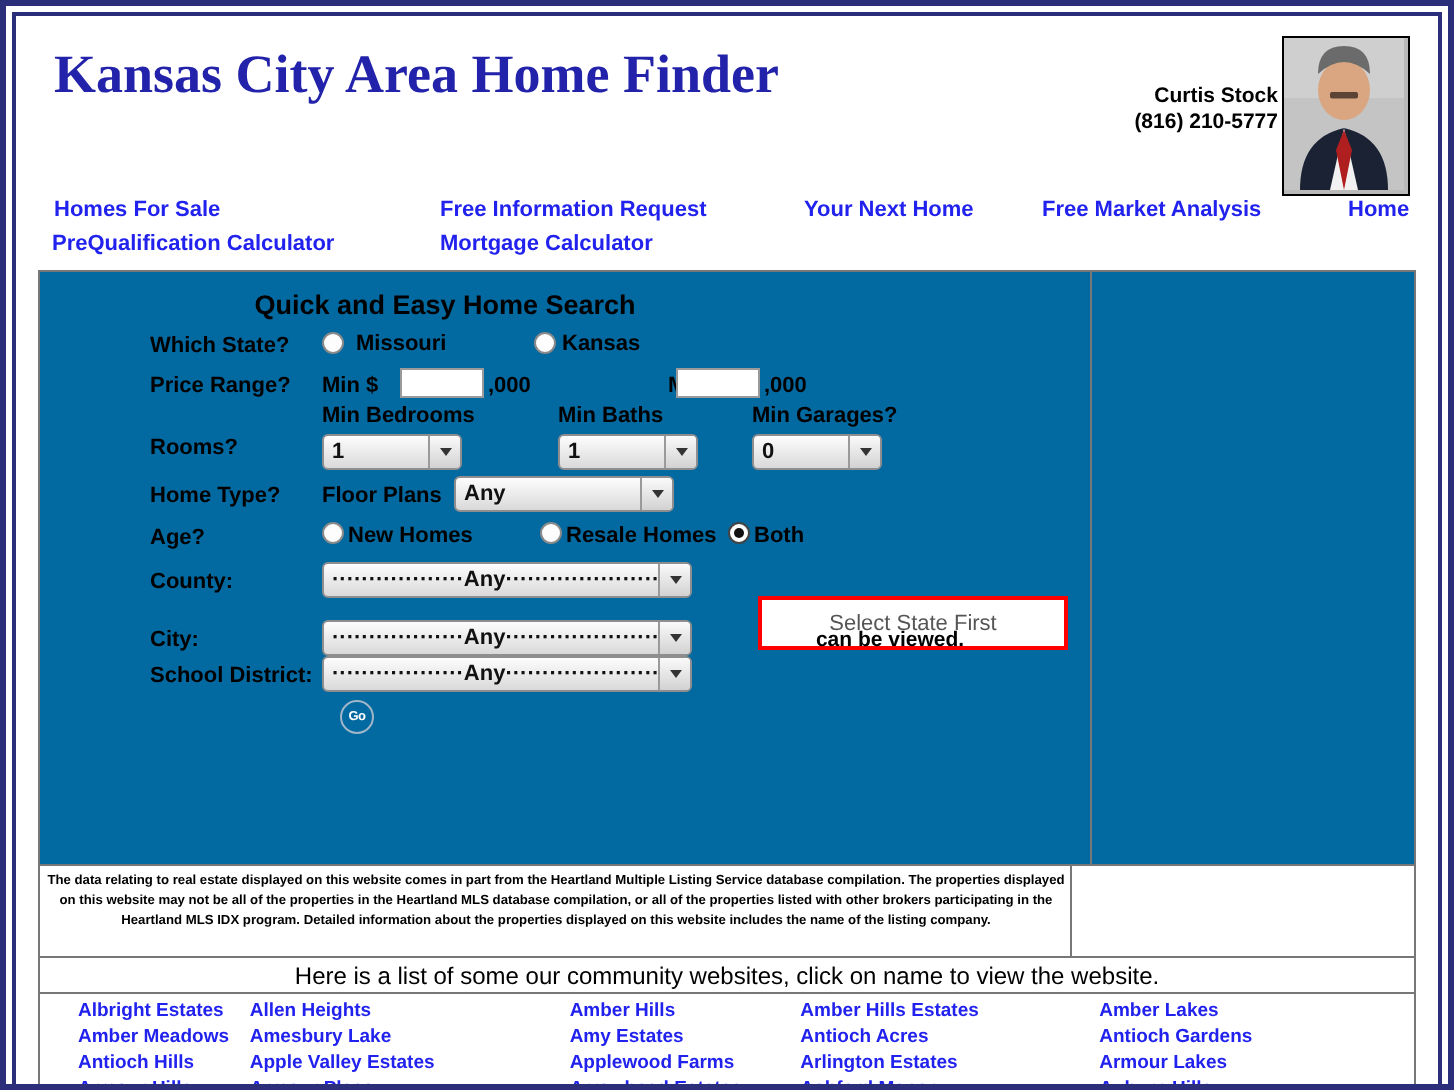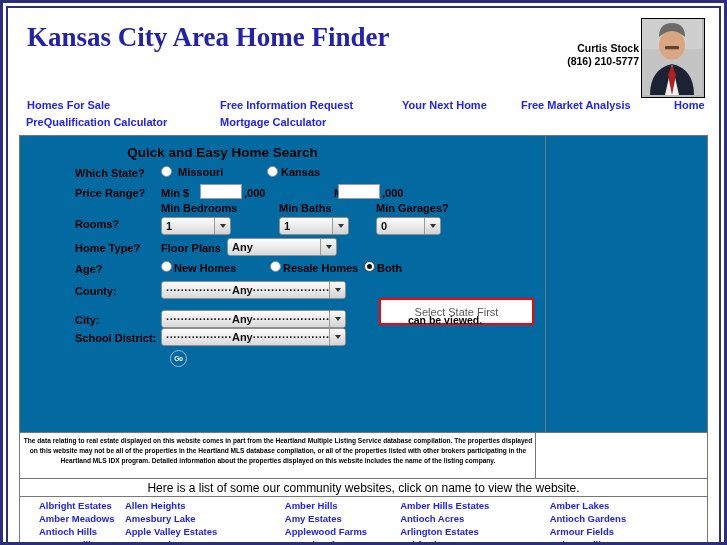--- a/index.html
+++ b/index.html
@@ -475,21 +475,21 @@
             <td><a>Amesbury Lake</a></td>
             <td><a>Amy Estates</a></td>
             <td><a>Antioch Acres</a></td>
             <td><a>Antioch Gardens</a></td>
           </tr>
           <tr>
             <td class="pad-left"><a>Antioch Hills</a></td>
             <td><a>Apple Valley Estates</a></td>
             <td><a>Applewood Farms</a></td>
             <td><a>Arlington Estates</a></td>
-            <td><a>Armour Fields</a></td>
+            <td><a>Armour Lakes</a></td>
           </tr>
           <tr>
             <td class="pad-left"><a>Armour Hills</a></td>
             <td><a>Armour Place</a></td>
             <td><a>Arrowhead Estates</a></td>
             <td><a>Ashford Manor</a></td>
             <td><a>Auburn Hills</a></td>
           </tr>
 
         </tbody>

